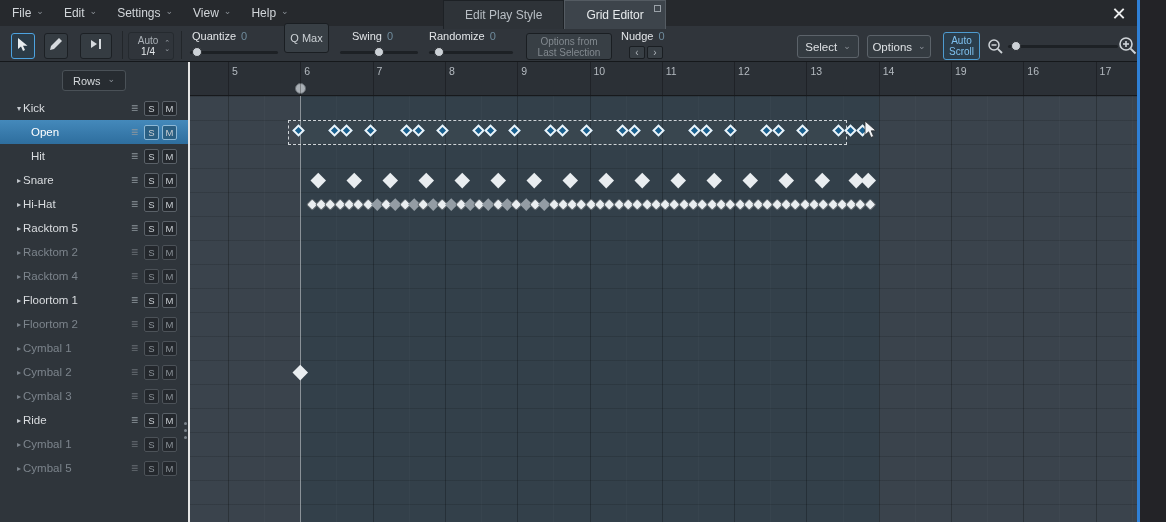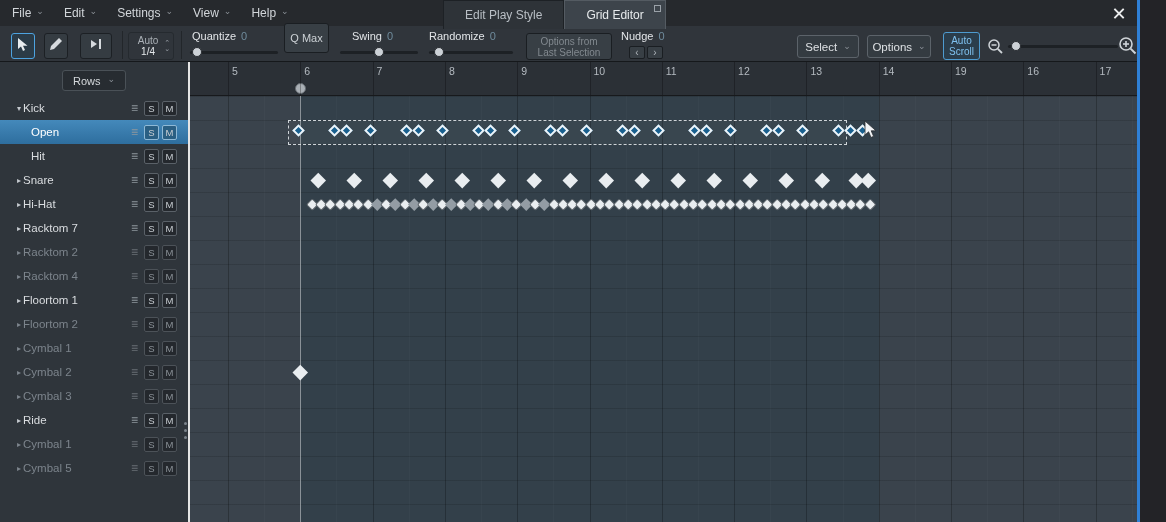--- a/index.html
+++ b/index.html
@@ -321,21 +321,21 @@
             <span class="rchev">▸</span>
             <span class="rlabel">Hi-Hat</span>
             <span class="rctrl">
               <span class="burger">≡</span>
               <span class="sm">S</span>
               <span class="sm">M</span>
             </span>
           </div>
           <div class="prow">
             <span class="rchev">▸</span>
-            <span class="rlabel">Racktom 7</span>
+            <span class="rlabel">Racktom 5</span>
             <span class="rctrl">
               <span class="burger">≡</span>
               <span class="sm">S</span>
               <span class="sm">M</span>
             </span>
           </div>
           <div class="prow dim">
             <span class="rchev">▸</span>
             <span class="rlabel">Racktom 2</span>
             <span class="rctrl">

